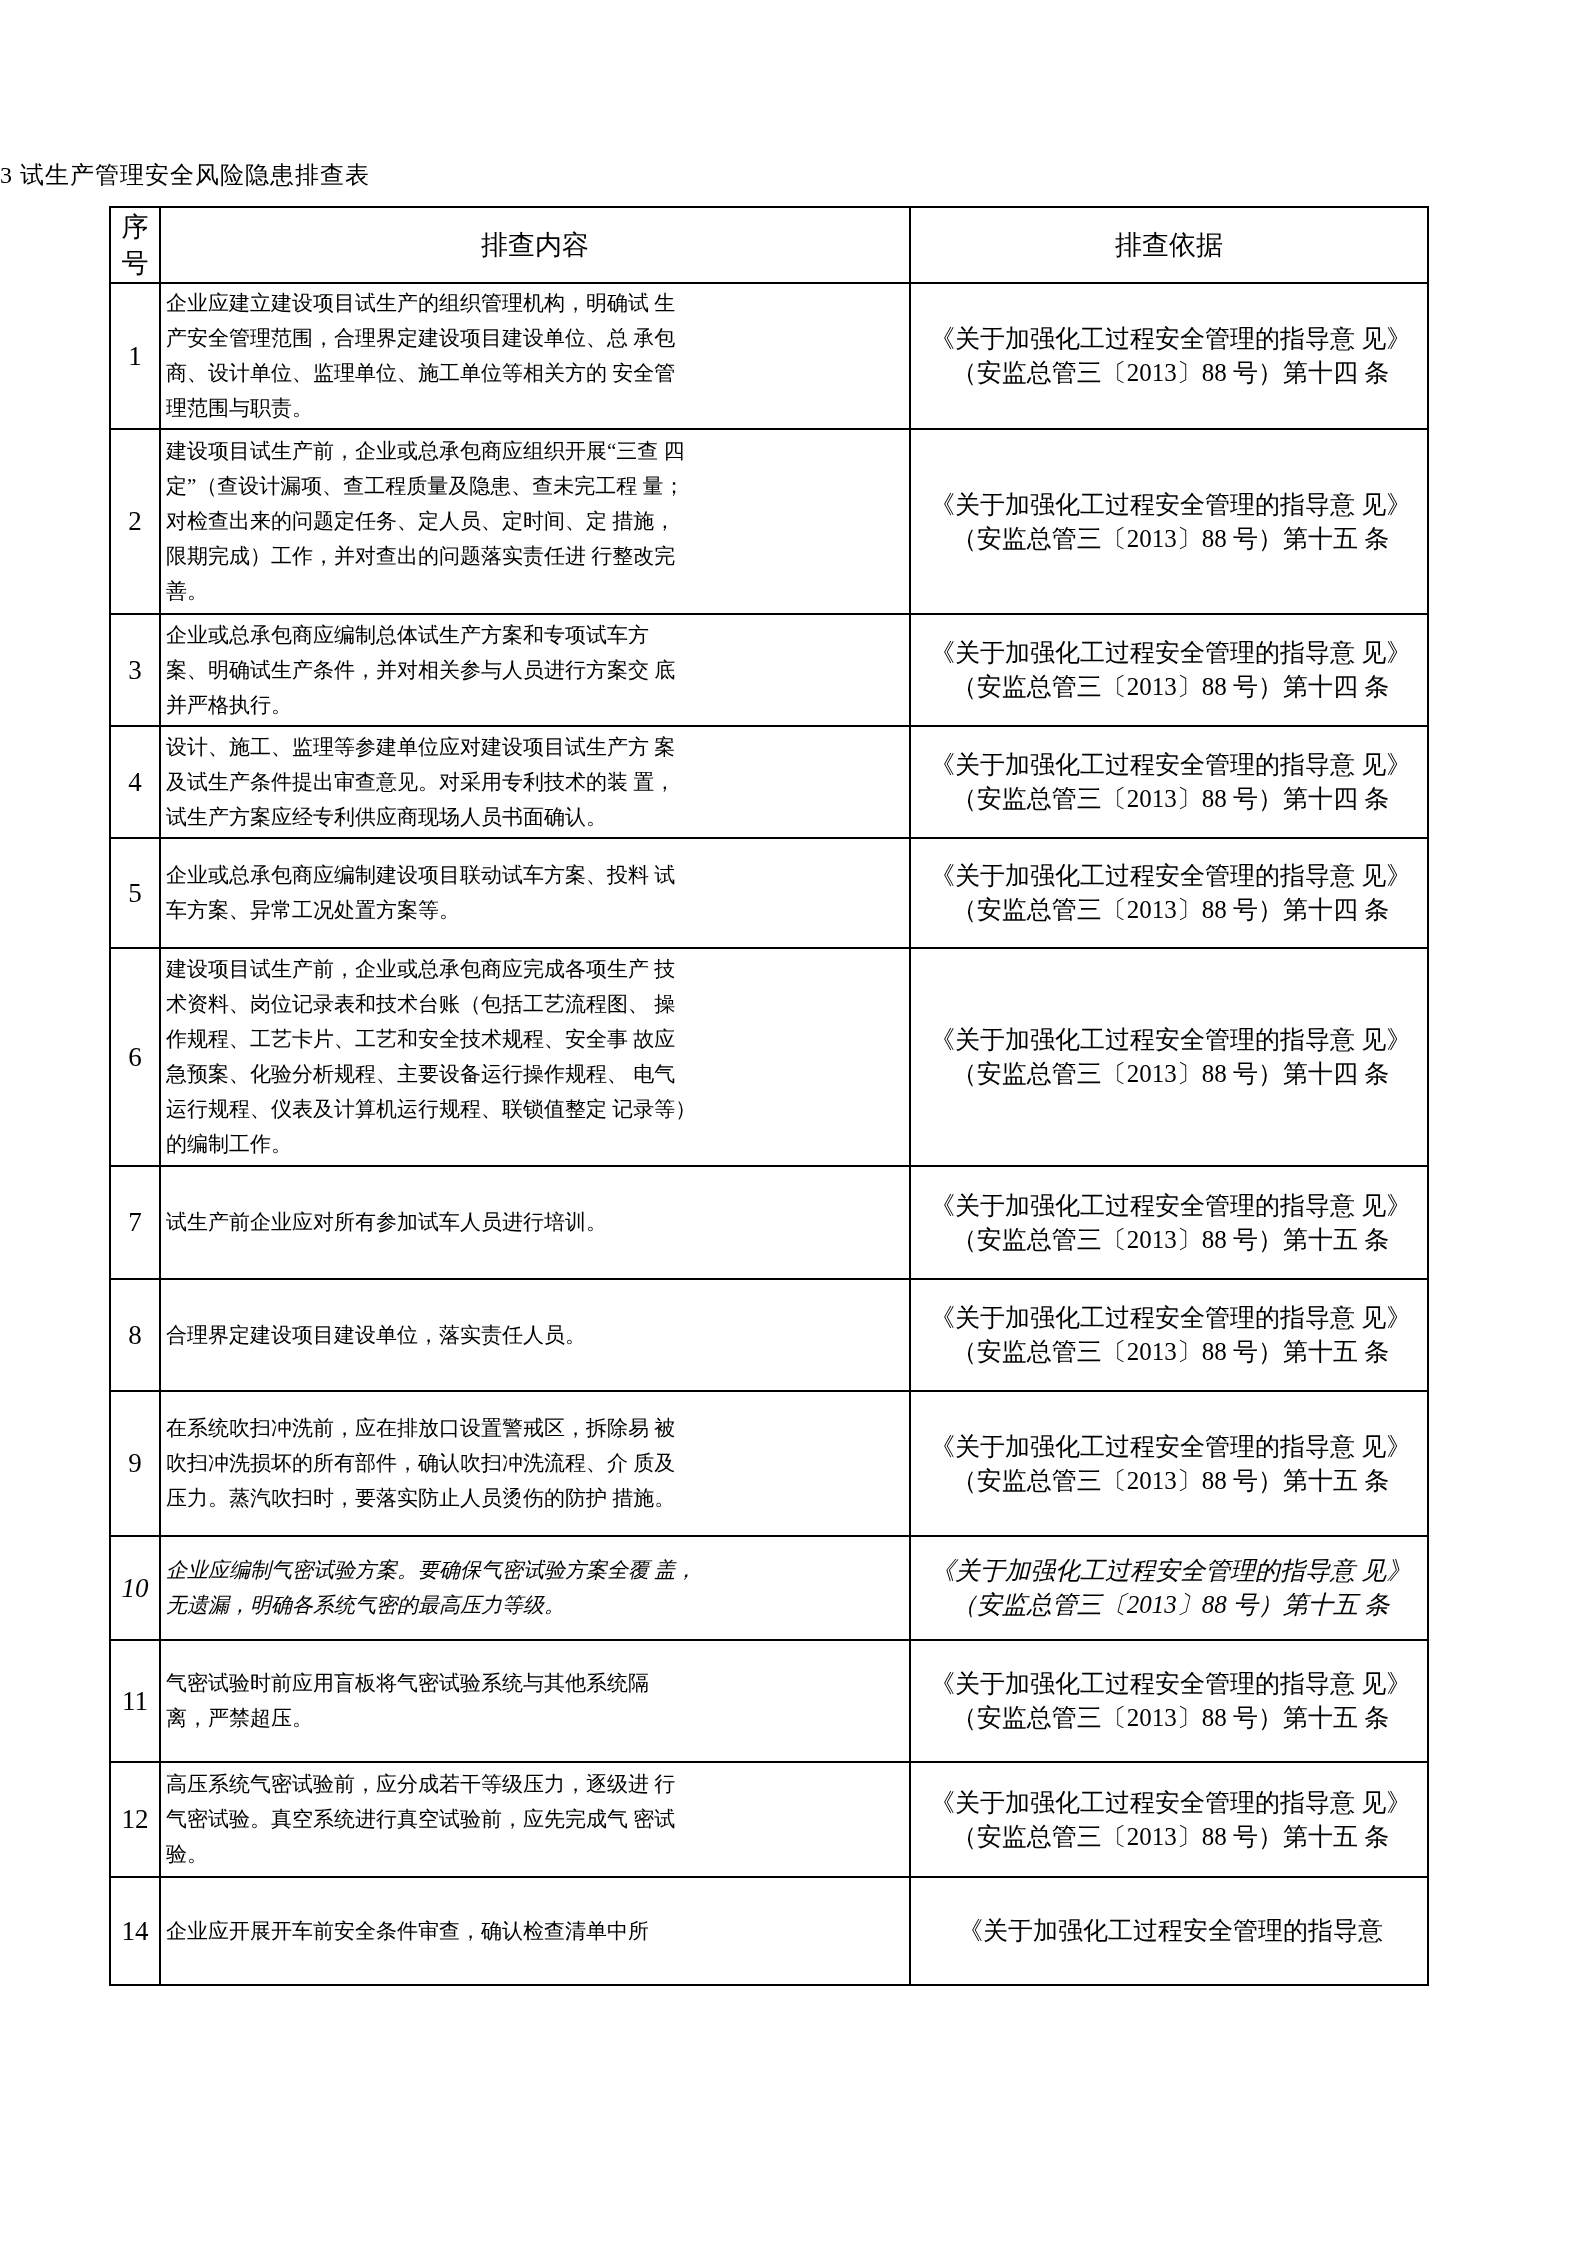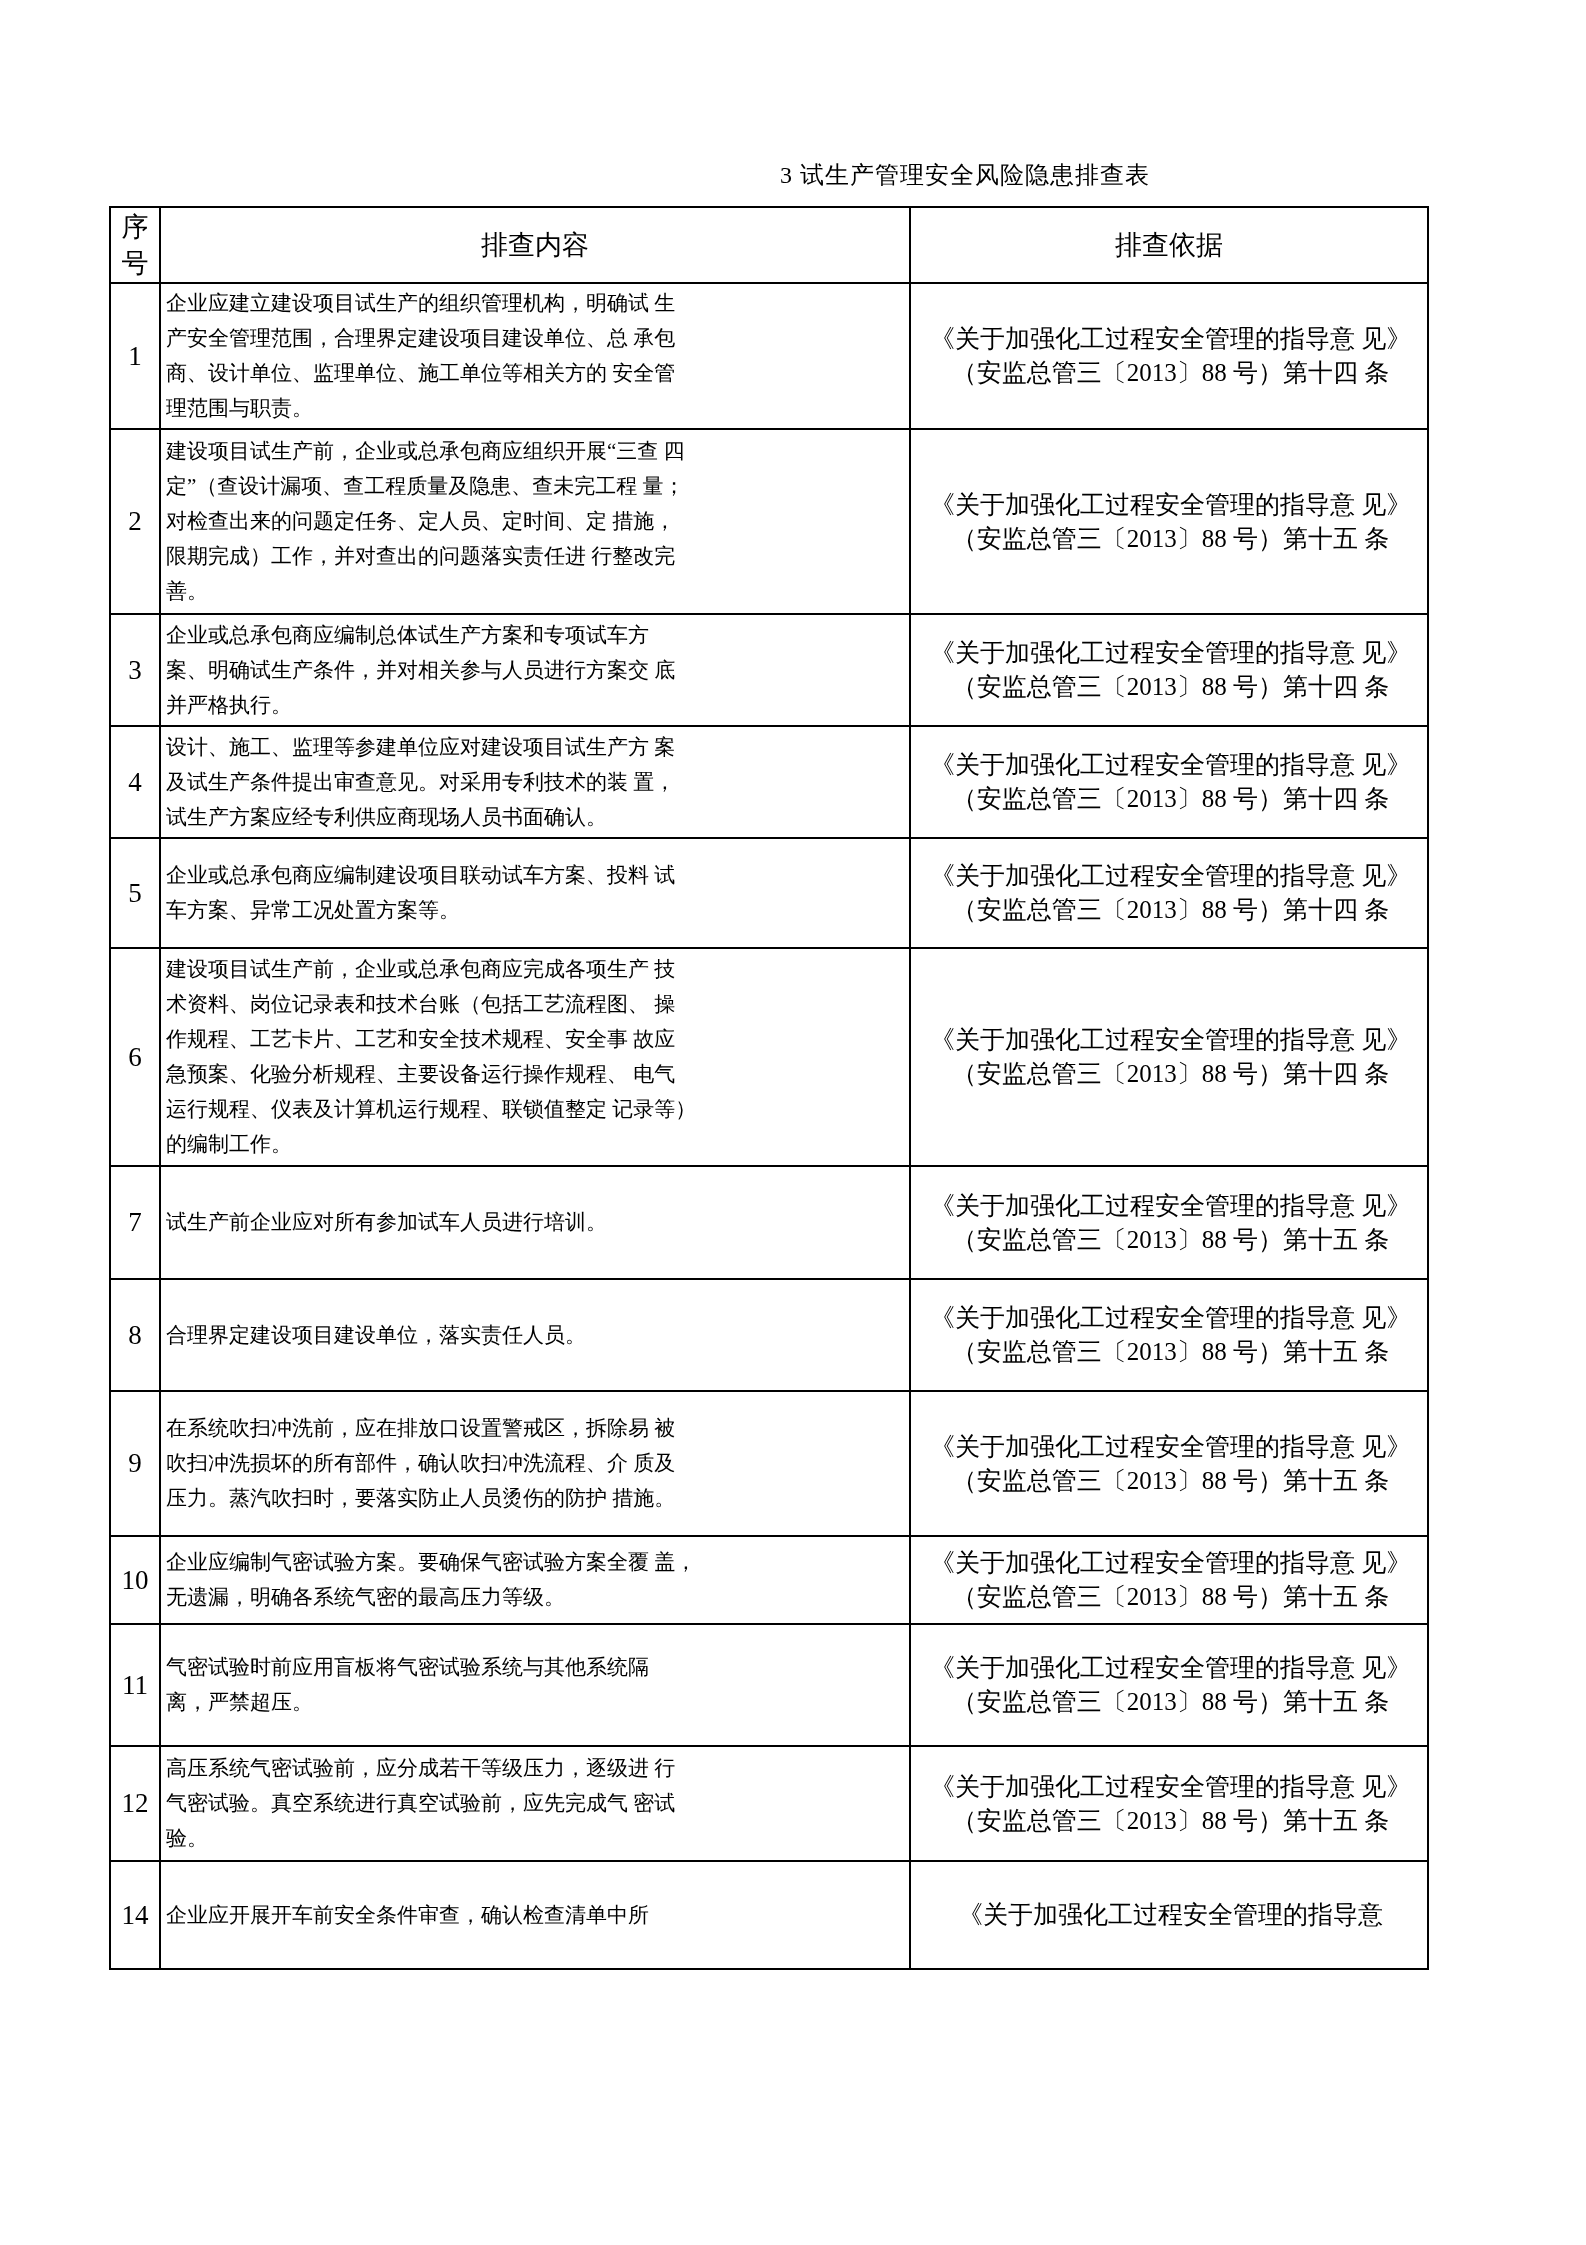--- a/index.html
+++ b/index.html
@@ -12,21 +12,21 @@
     height: 2245px;
     font-family: "Liberation Serif", "DejaVu Serif", serif;
     color: #000000;
     position: relative;
   }
   .page {
     padding-top: 160px;
   }
   .doc-title {
     width: 1150px;
-    text-align: right;
+    text-align: left;
     font-size: 24px;
     line-height: 30px;
     margin-bottom: 16px;
     letter-spacing: 1px;
   }
   table.checklist {
     border-collapse: collapse;
     table-layout: fixed;
     width: 1318px;
     margin-left: 109px;
@@ -67,21 +67,21 @@
   }
   tbody tr:nth-child(1)  { height: 143px; }
   tbody tr:nth-child(2)  { height: 185px; }
   tbody tr:nth-child(3)  { height: 112px; }
   tbody tr:nth-child(4)  { height: 112px; }
   tbody tr:nth-child(5)  { height: 110px; }
   tbody tr:nth-child(6)  { height: 218px; }
   tbody tr:nth-child(7)  { height: 113px; }
   tbody tr:nth-child(8)  { height: 112px; }
   tbody tr:nth-child(9)  { height: 145px; }
-  tbody tr:nth-child(10) { height: 88px; }
+  tbody tr:nth-child(10) { height: 104px; font-style: italic; }
   tbody tr:nth-child(11) { height: 122px; }
   tbody tr:nth-child(12) { height: 115px; }
   tbody tr:nth-child(13) { height: 108px; }
   tbody tr:nth-child(14) { height: 48px;  }
 </style>
 </head>
 <body>
 
 <div class="page">
   <div class="doc-title">3 试生产管理安全风险隐患排查表</div>

